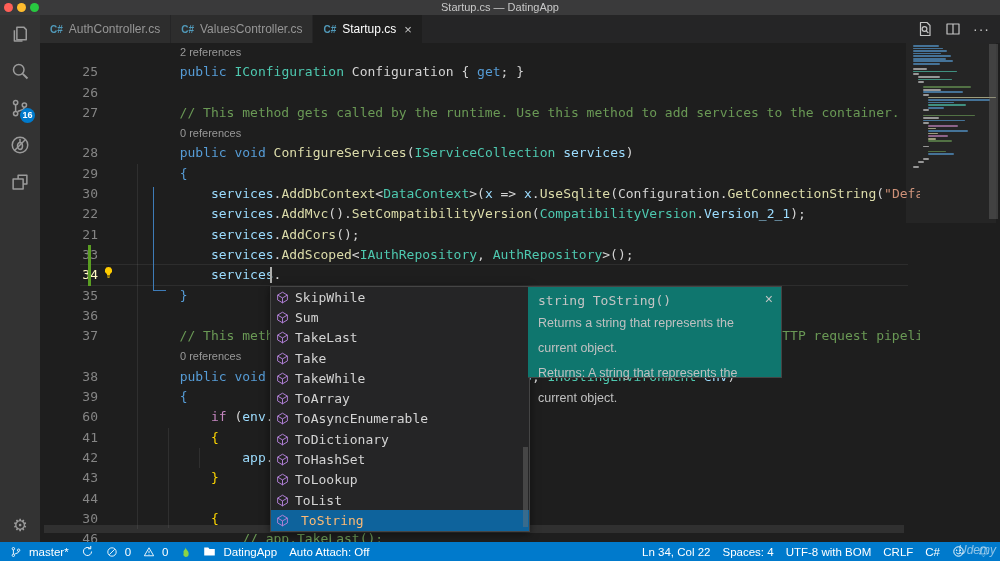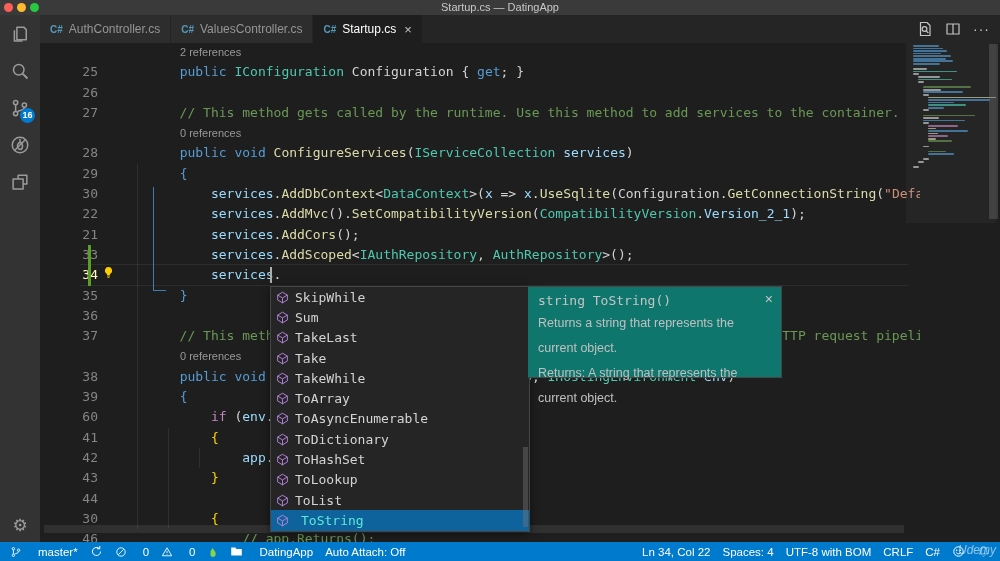--- a/index.html
+++ b/index.html
@@ -51,34 +51,34 @@
   #minimap{position:absolute;left:873px;top:2px;width:75px;height:220px;z-index:3;}
   #minimap .mrow{height:1.7px;margin-bottom:0.9px;border-radius:1px;}
   #mslider{position:absolute;left:866px;top:0;width:90px;height:180px;background:rgba(255,255,255,0.035);z-index:2;}
   #vscroll{position:absolute;left:949px;top:1px;width:9px;height:175px;background:rgba(121,121,121,0.35);z-index:4;}
   #hscroll{position:absolute;left:4px;top:482px;width:860px;height:8px;background:rgba(121,121,121,0.2);z-index:4;}
   
   #suggest{position:absolute;left:230px;top:243px;width:258px;z-index:6;background:#252526;
            border:1px solid #454545;box-shadow:0 2px 8px rgba(0,0,0,0.5);}
   .sitem{display:flex;align-items:center;height:20.3px;padding-left:5px;gap:6px;cursor:pointer;
          font:13px "DejaVu Sans Mono",monospace;color:#d4d4d4;}
-  .sitem.sel{background:var(--sel);color:#5eead4;gap:12px;}
+  .sitem.sel{background:var(--sel);color:#fdba74;gap:12px;}
   .sitem .cube{color:var(--cube);display:flex;flex:none;}
   #sugscroll{position:absolute;right:1px;bottom:4px;width:5px;height:80px;background:rgba(121,121,121,0.4);}
   
   #docs{position:absolute;left:488px;top:243px;width:254px;height:92px;z-index:6;background:#0f766e;
         border:1px solid #454545;border-left:none;box-sizing:border-box;padding:6px 10px;}
   #docsig{font:13px "DejaVu Sans Mono",monospace;color:#c5c5c5;}
   #docclose{position:absolute;right:8px;top:4px;color:#c5c5c5;font-size:14px;cursor:pointer;}
   .docline{font-size:12.5px;color:#c0c0c0;line-height:25px;}
   #docbody{margin-top:3px;}
   
   #statusbar{position:absolute;left:0;bottom:0;width:1000px;height:19px;background:var(--accent);
              display:flex;align-items:center;color:#ffffff;font-size:11.5px;z-index:10;}
-  .sitemsb{display:flex;align-items:center;gap:16px;padding:0 6px;height:19px;cursor:pointer;white-space:nowrap;}
+  .sitemsb{display:flex;align-items:center;gap:7px;padding:0 6px;height:19px;cursor:pointer;white-space:nowrap;}
   #sbleft{display:flex;align-items:center;padding-left:4px;}
   #sbright{display:flex;align-items:center;margin-left:auto;padding-right:4px;}
   .wmark{position:absolute;right:0px;top:1px;font-size:12px;font-style:italic;color:rgba(255,255,255,0.55);
          pointer-events:none;}
   svg{display:block;}
 </style>
 </head>
 <body>
 
 <div id="titlebar">
@@ -272,21 +272,21 @@
         <div class="glyph"></div>
       </div>
       <div class="row">
         <div class="num">30</div>
         <div class="glyph"></div>
         <pre class="cl"><span class="p">            </span><span class="bg2">{</span></pre>
       </div>
       <div class="row">
         <div class="num">46</div>
         <div class="glyph"></div>
-        <pre class="cl"><span class="cm">                // app.Returns();</span></pre>
+        <pre class="cl"><span class="cm">                // app.TakeLast();</span></pre>
       </div>
     </div>
 
   <div class="ovl" id="curline-top" style="top:221px;"></div>
   <div class="ovl" id="curline-bottom" style="top:242px;"></div>
   <div class="ovl iguide" style="left:97px;top:121px;height:365px;"></div>
   <div class="ovl iguide" style="left:128px;top:385px;height:100px;"></div>
   <div class="ovl iguide" style="left:159px;top:405px;height:20px;"></div>
   <div class="ovl" id="scopeline" style="left:113px;top:144px;height:103px;"></div>
   <div class="ovl" id="scopecorner" style="left:113px;top:247px;width:13px;"></div>

